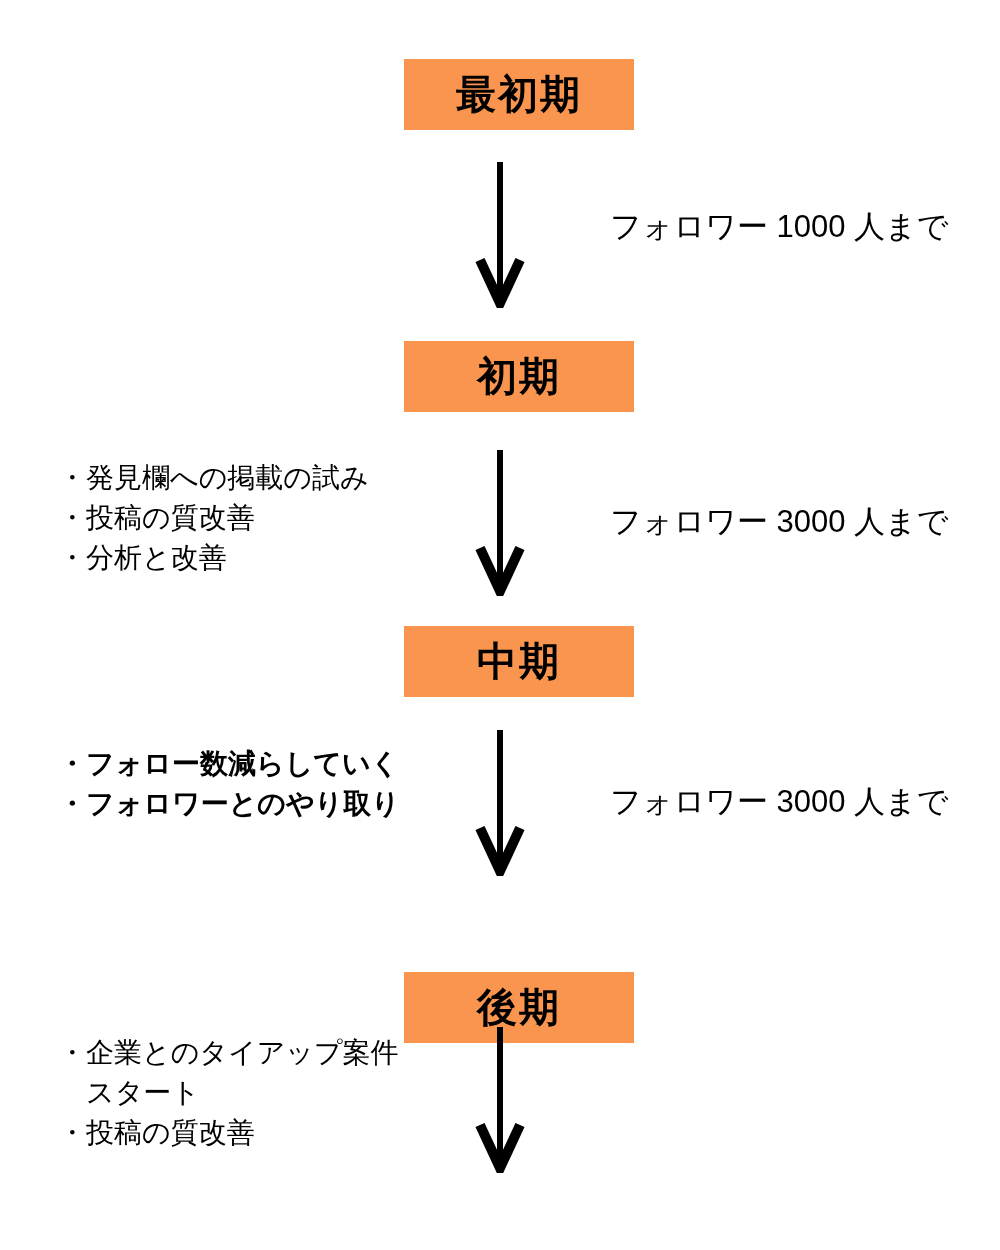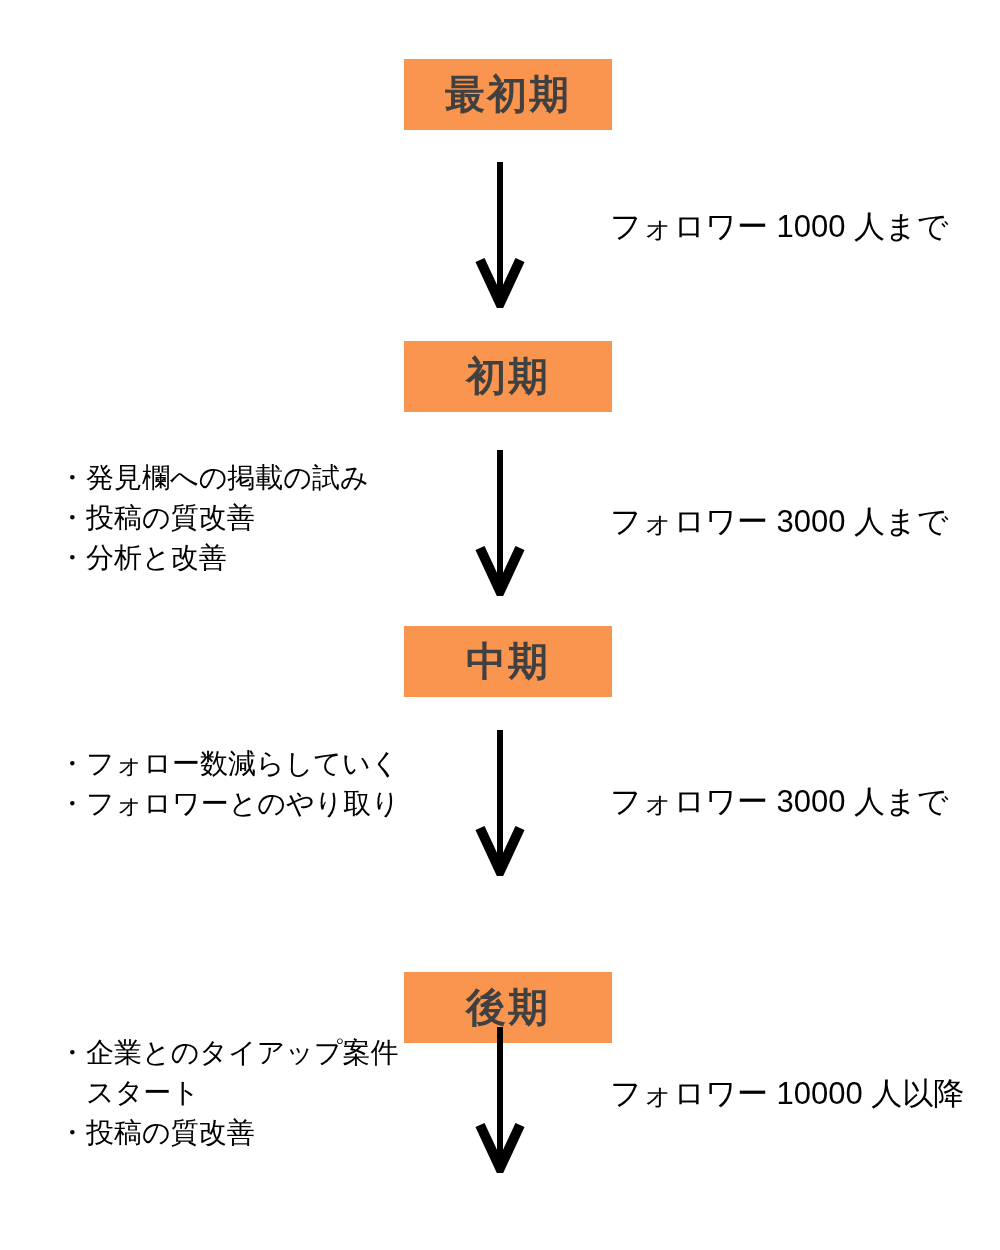--- a/index.html
+++ b/index.html
@@ -16,24 +16,24 @@
     height:1250px;
     margin:0 auto;
     background:var(--bg);
     font-family:"Liberation Sans","DejaVu Sans",sans-serif;
     color:var(--text);
     overflow:hidden;
   }
   .stage-box{
     position:absolute;
     left:404px;
-    width:208px;
+    width:230px;
     height:71px;
     background:var(--accent);
-    color:#404040;
+    color:#000000;
     font-size:40px;
     font-weight:bold;
     letter-spacing:2px;
     display:flex;
     align-items:center;
     justify-content:center;
   }
   .box-1{top:59px;}
   .box-2{top:341px;}
   .box-3{top:626px;font-family:Liberation Serif, serif;}
@@ -42,21 +42,21 @@
   .bullets{
     position:absolute;
     left:58px;
     font-size:28px;
     line-height:40px;
     font-weight:500;
     white-space:pre-line;
   }
   .bullets-1{top:178px;}
   .bullets-2{top:458px;}
-  .bullets-3{top:744px;}
+  .bullets-3{top:744px;font-weight:bold;}
   .bullets-4{top:1033px;}
 
   .milestone{
     position:absolute;
     left:610px;
     font-size:31px;
     font-weight:500;
     white-space:nowrap;
   }
   .milestone-1{top:206px;}
@@ -111,15 +111,14 @@
   <div class="milestone milestone-3">フォロワー 3000 人まで</div>
 
   <div class="stage-box box-4">後期</div>
   <svg class="arrow arrow-4" viewBox="0 0 64 148" aria-hidden="true">
     <line x1="32" y1="2" x2="32" y2="136" stroke-width="6"></line>
     <path d="M12 100 L32 143 L52 100" stroke-width="10" stroke-linejoin="miter"></path>
   </svg>
   <div class="bullets bullets-4">・企業とのタイアップ案件
 　スタート
 ・投稿の質改善</div>
-  <div class="milestone milestone-4">フォロワー 10000 人以降</div>
 
 </div>
 
 </body></html>

